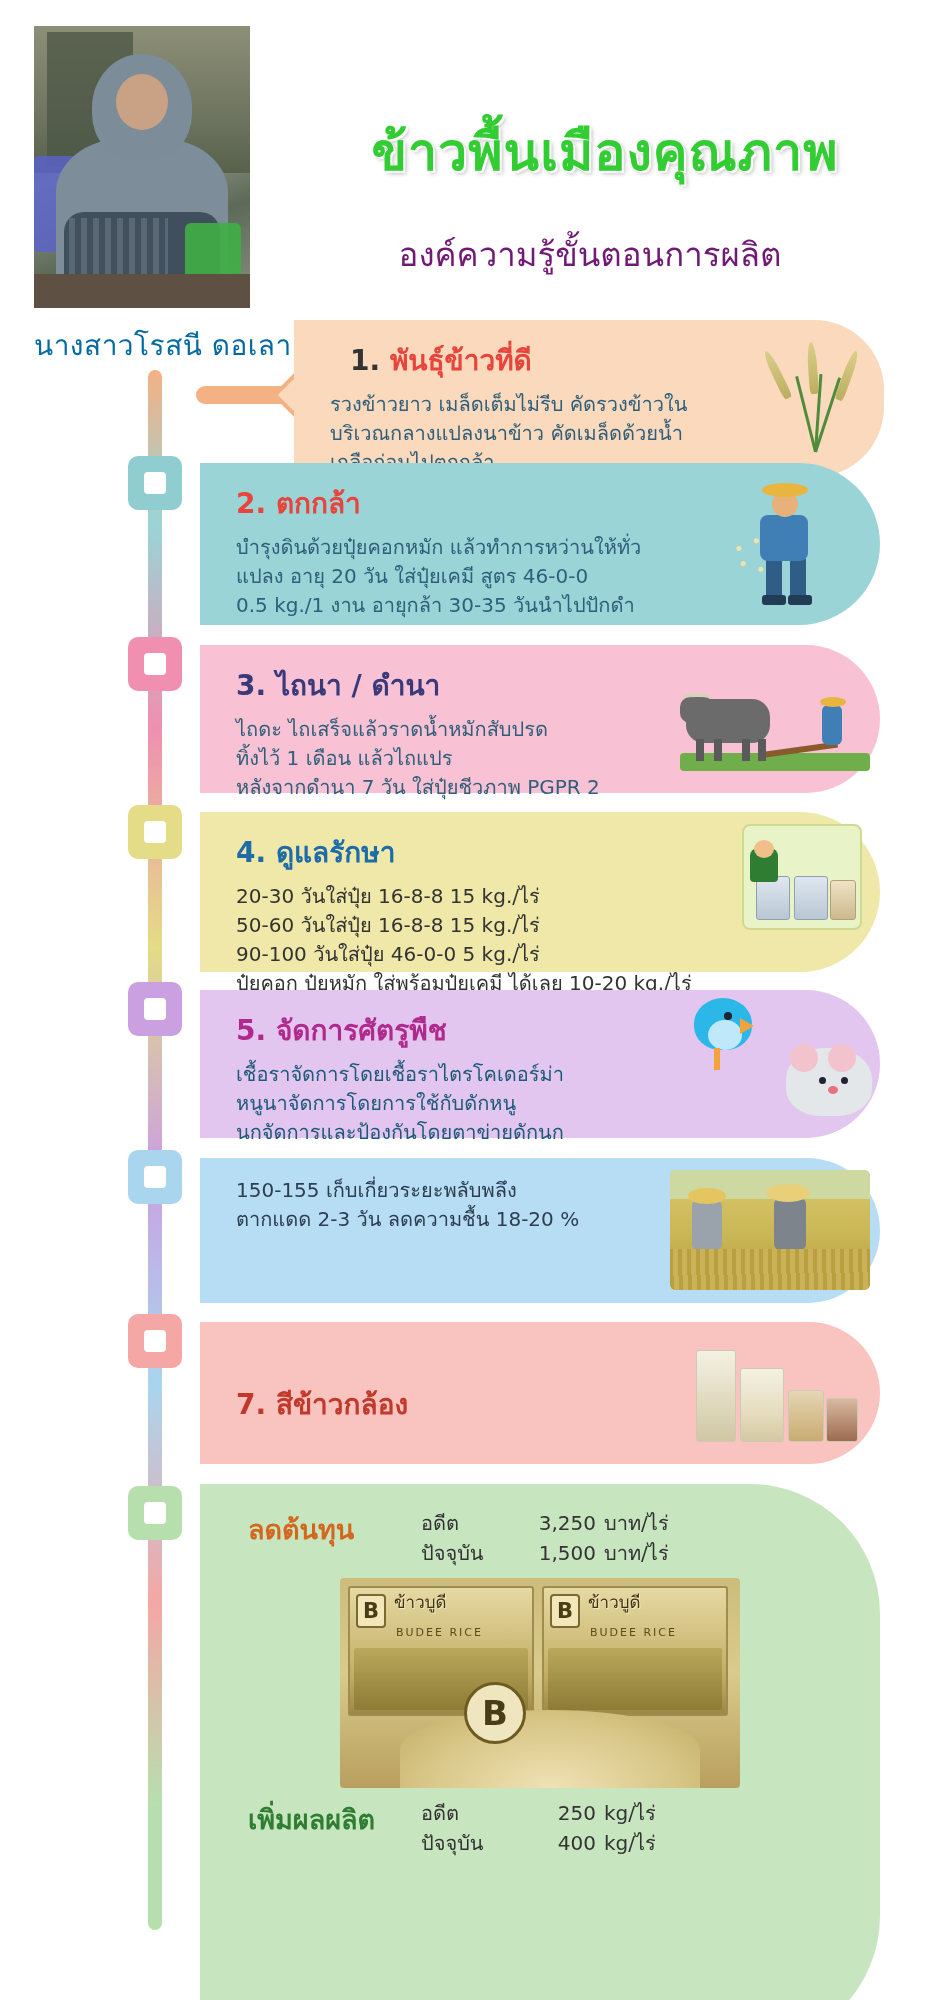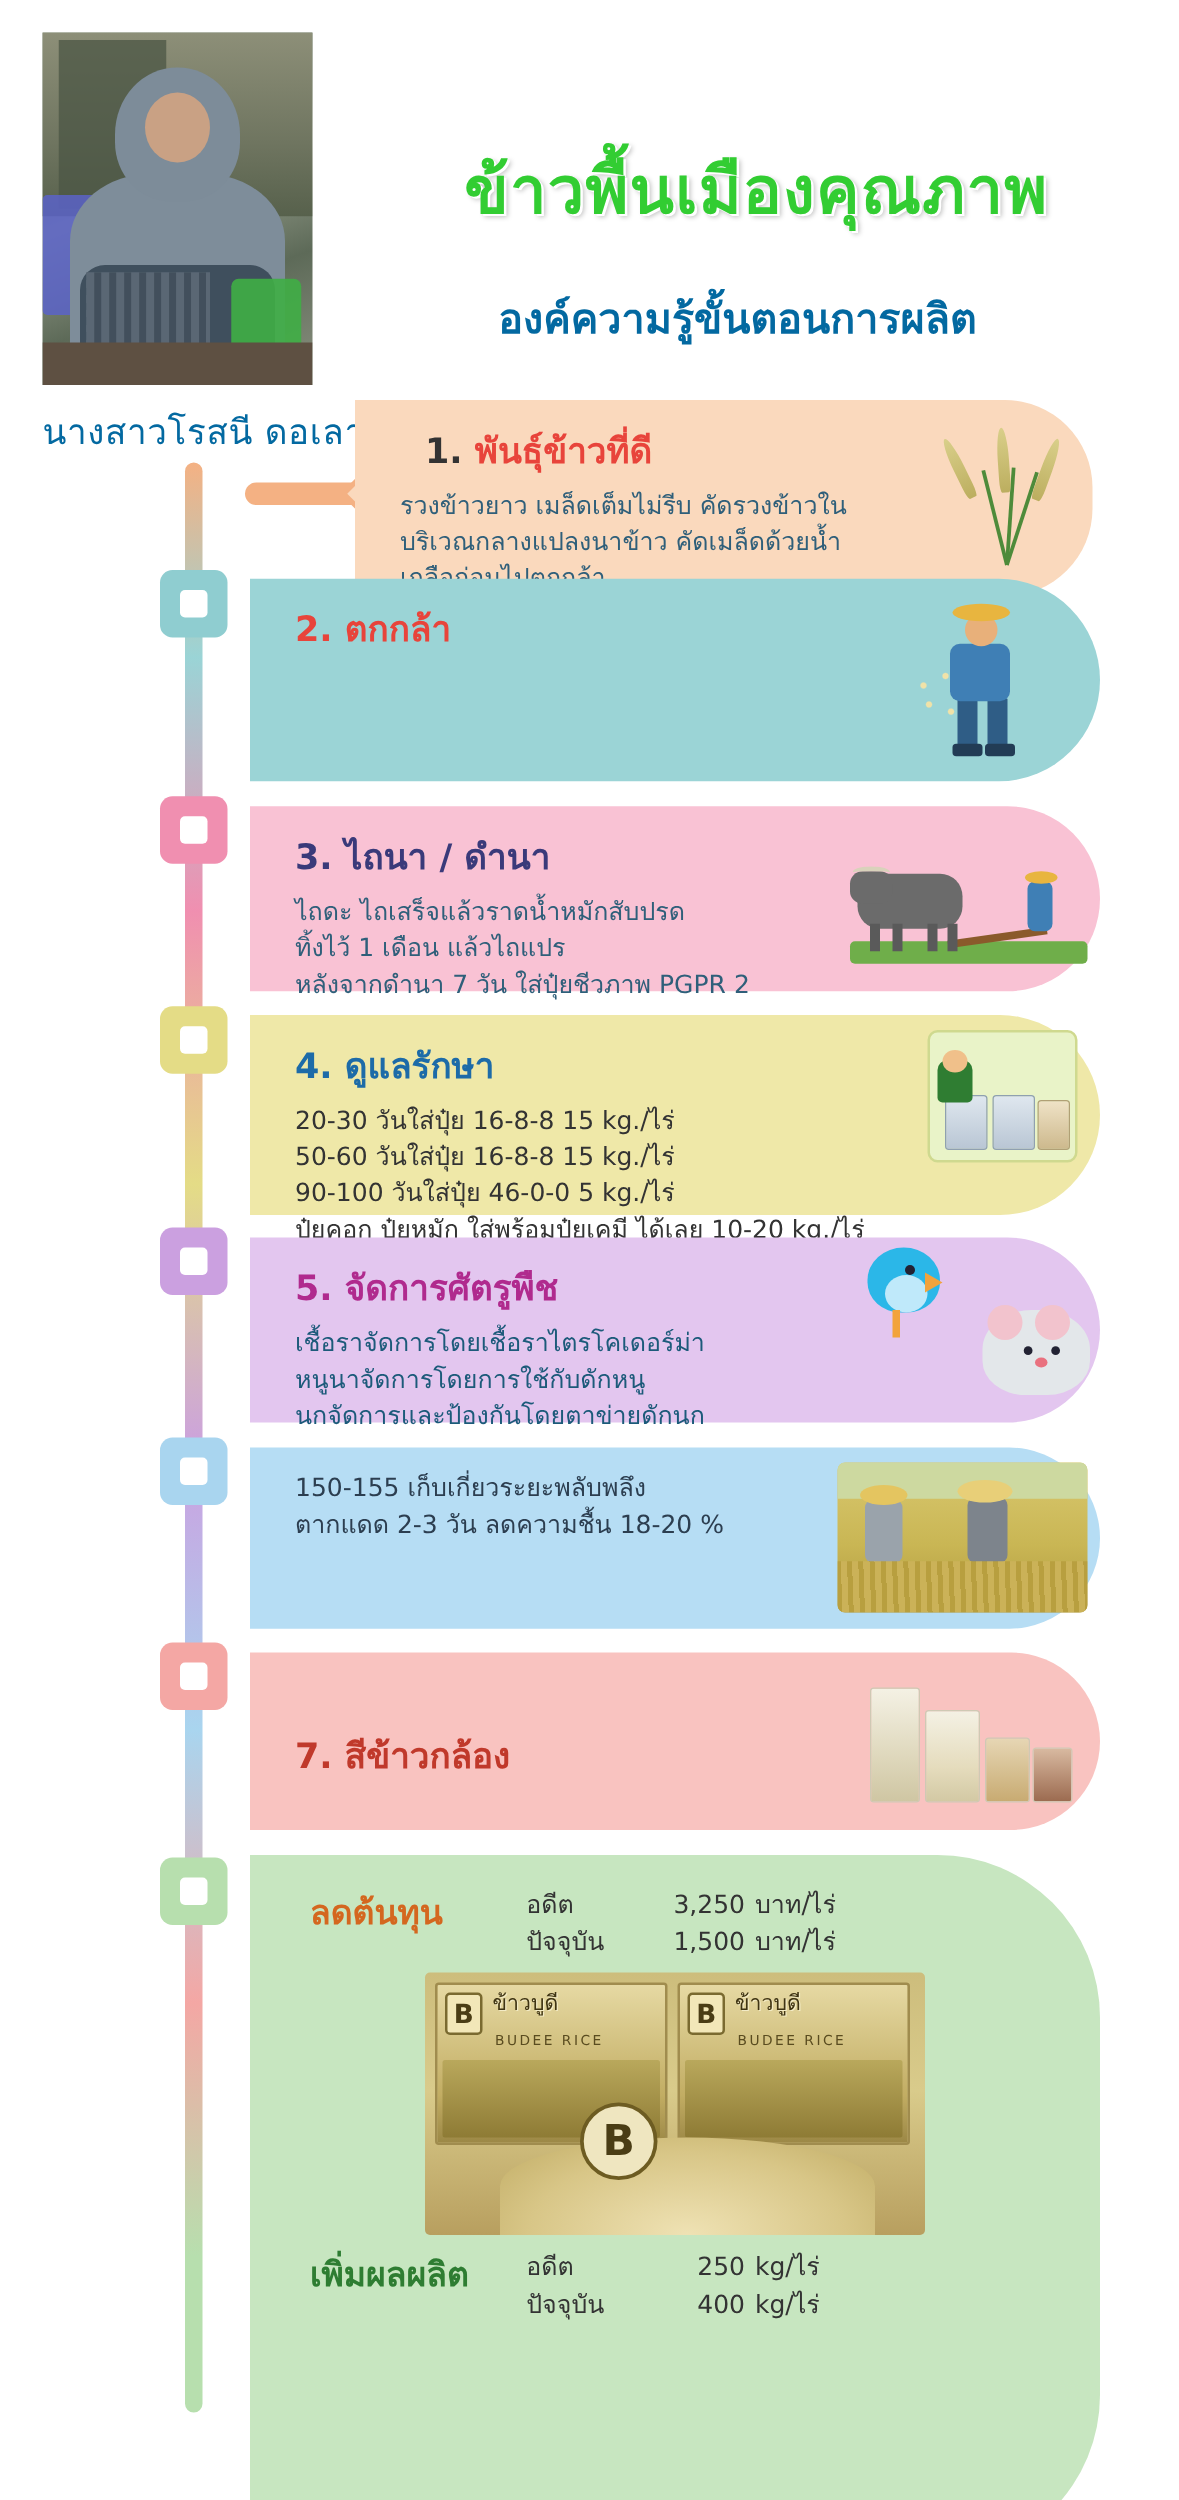--- a/index.html
+++ b/index.html
@@ -89,23 +89,22 @@
     color: #32cd32;
     text-shadow: 2px 2px 0 #ffffff, 3px 3px 4px rgba(0,0,0,.25);
     letter-spacing: 1px;
   }
   .title-sub {
     position: absolute;
     left: 270px; top: 228px;
     width: 640px;
     text-align: center;
     font-size: 33px;
-    color: #0369a1;
+    color: #701a75;
     text-shadow: 1px 1px 0 #fff;
-    font-weight: bold;
   }
 
   
   .spine {
     position: absolute;
     left: 148px;
     top: 370px;
     width: 14px;
     height: 1560px;
     background: linear-gradient(180deg,
@@ -154,21 +153,21 @@
     color: #2f5f7a;
     white-space: pre-line;
   }
   .card .art {
     position: absolute;
     right: 26px;
     top: 18px;
   }
 
   
-  #card1 { top: 320px; left: 284px; width: 590px; height: 157px; background: #fad9bd; border-radius: 0 70px 70px 0; }
+  #card1 { top: 320px; left: 294px; width: 590px; height: 157px; background: #fad9bd; border-radius: 0 70px 70px 0; }
   #card1 h3 { color: #e8443b; text-align: left; padding-left: 20px; }
   #card1 .num { color: #333; }
   .pointer {
     position: absolute;
     left: 196px; top: 372px;
     width: 120px; height: 46px;
   }
   .pointer .bar {
     position: absolute; left: 0; top: 14px; width: 110px; height: 18px;
     background: #f4b183; border-radius: 9px;
@@ -425,20 +424,23 @@
     <div class="ear" style="left:56px; top:0px; transform:rotate(-4deg);"></div>
     <div class="ear" style="left:80px; top:6px; transform:rotate(20deg);"></div>
   </div>
 </div>
 
 <div class="card" id="card2">
   <h3>
     <span>2.</span>
     <span>ตกกล้า</span>
   </h3>
+  <p>บำรุงดินด้วยปุ๋ยคอกหมัก แล้วทำการหว่านให้ทั่ว
+แปลง อายุ 20 วัน ใส่ปุ๋ยเคมี สูตร 46-0-0
+0.5 kg./1 งาน อายุกล้า 30-35 วันนำไปปักดำ</p>
   <div class="art art-person" style="right:36px; top:14px;">
     <div class="seeds"></div>
     <div class="legs"></div>
     <div class="legs2"></div>
     <div class="torso"></div>
     <div class="head"></div>
     <div class="hat"></div>
     <div class="boot"></div>
     <div class="boot2"></div>
   </div>

